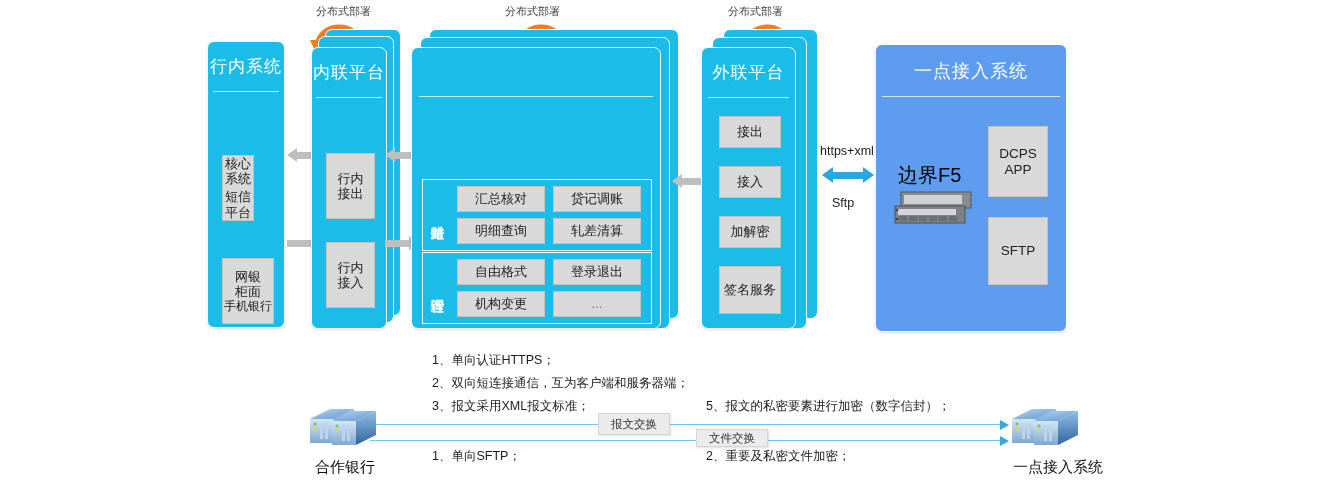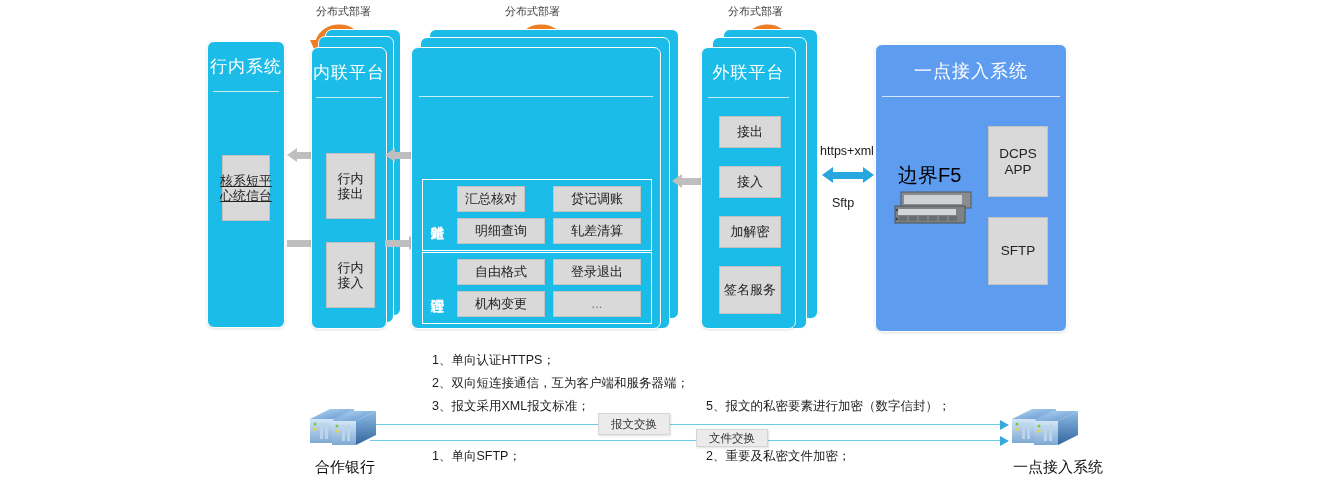--- a/index.html
+++ b/index.html
@@ -85,26 +85,31 @@
     <path d="M520,48 C520,22 560,22 560,44" stroke="#ef7d22" stroke-width="7" fill="none"></path>
     <polygon points="520,58 512,40 529,40" fill="#ef7d22"></polygon>
 
     <path d="M746,48 C746,22 786,22 786,44" stroke="#ef7d22" stroke-width="7" fill="none"></path>
     <polygon points="746,58 738,40 755,40" fill="#ef7d22"></polygon>
   </svg>
 
   <div class="panel" style="left:207px;top:41px;width:78px;height:287px;">
     <div class="panel-title" style="position:absolute;left:0;top:13px;width:100%;font-size:17px;">行内系统</div>
     <div class="title-rule" style="top:49px;"></div>
-    <div class="gbox" style="left:14px;top:113px;width:48px;height:66px;font-size:13px;flex-direction:row;text-decoration:underline;">
+    <div class="gbox" style="left:14px;top:113px;width:32px;height:66px;font-size:13px;flex-direction:column;">
       <span>核心</span>
       <span>系统</span>
       <span style="height:6px;"></span>
       <span>短信</span>
       <span>平台</span>
+    </div>
+    <div class="gbox" style="left:14px;top:216px;width:52px;height:66px;font-size:13px;flex-direction:column;">
+      <span>网银</span>
+      <span>柜面</span>
+      <span style="font-size:12px;">手机银行</span>
     </div>
   </div>
 
   <div class="garrow" style="left:287px;top:148px;width:34px;">
     <div class="bar" style="left:9px;right:0;"></div>
       <div class="head head-l"></div>
   </div>
   <div class="garrow" style="left:287px;top:236px;width:34px;">
     <div class="bar" style="left:0;right:9px;"></div>
       <div class="head head-r"></div>
@@ -139,21 +144,21 @@
   <div class="stack" style="left:411px;top:29px;width:270px;height:300px;">
     <div class="shadowcard" style="left:18px;top:0;width:250px;height:290px;"></div>
     <div class="shadowcard" style="left:9px;top:8px;width:250px;height:292px;"></div>
   </div>
   <div class="panel" style="left:411px;top:47px;width:250px;height:282px;">
     <div class="title-rule" style="top:48px;left:3%;right:3%;"></div>
 
 
     <div class="groupframe" style="left:10px;top:131px;width:230px;height:72px;">
       <div class="vlabel" style="left:2px;top:0;width:26px;height:100%;font-size:14px;">对账差错</div>
-      <div class="gbox" style="left:34px;top:6px;width:68px;height:26px;font-size:13px;">汇总核对</div>
+      <div class="gbox" style="left:34px;top:6px;width:88px;height:26px;font-size:13px;">汇总核对</div>
       <div class="gbox" style="left:130px;top:6px;width:88px;height:26px;font-size:13px;">贷记调账</div>
       <div class="gbox" style="left:34px;top:38px;width:88px;height:26px;font-size:13px;">明细查询</div>
       <div class="gbox" style="left:130px;top:38px;width:88px;height:26px;font-size:13px;">轧差清算</div>
     </div>
 
     <div class="groupframe" style="left:10px;top:204px;width:230px;height:72px;">
       <div class="vlabel" style="left:2px;top:0;width:26px;height:100%;font-size:14px;">运行管理</div>
       <div class="gbox" style="left:34px;top:6px;width:88px;height:26px;font-size:13px;">自由格式</div>
       <div class="gbox" style="left:130px;top:6px;width:88px;height:26px;font-size:13px;">登录退出</div>
       <div class="gbox" style="left:34px;top:38px;width:88px;height:26px;font-size:13px;">机构变更</div>

